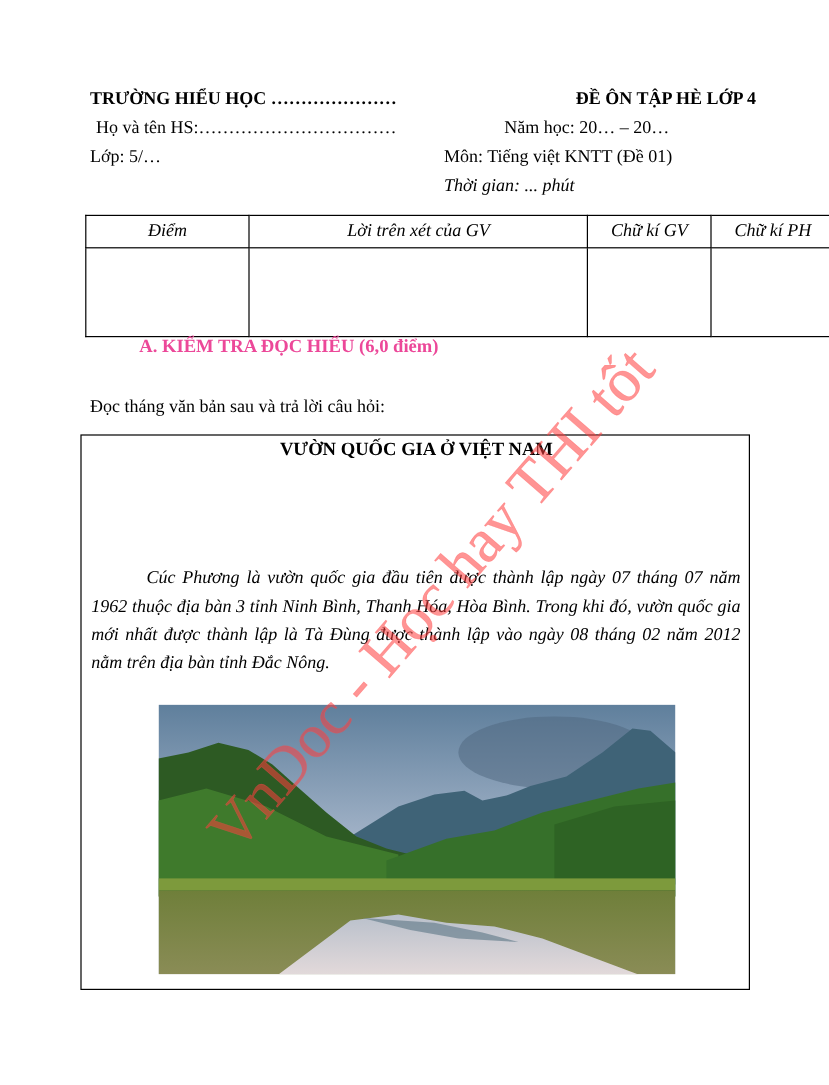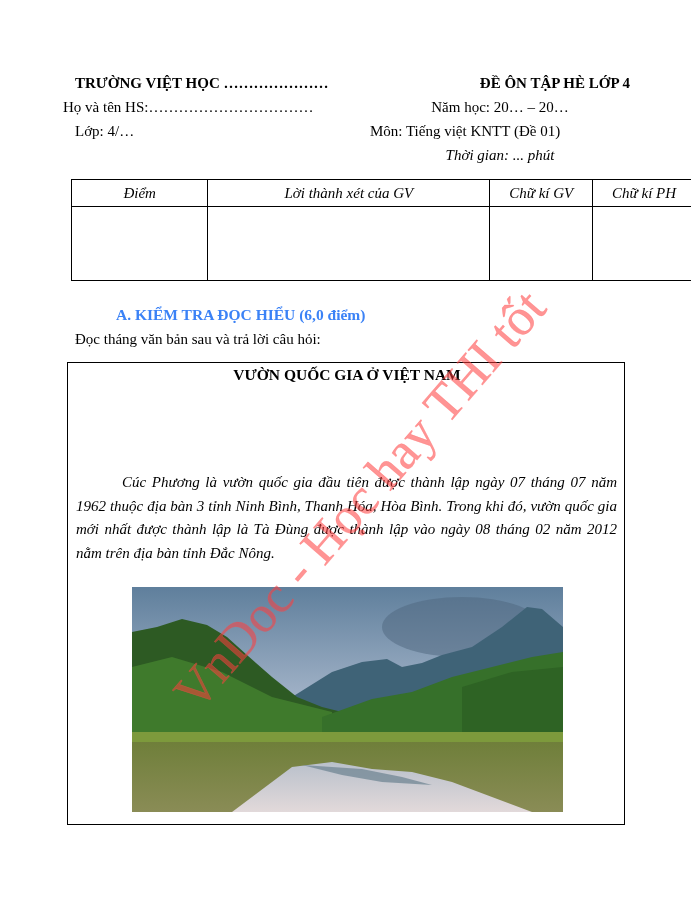--- a/index.html
+++ b/index.html
@@ -8,41 +8,41 @@
       font-family: "Liberation Serif", "DejaVu Serif", serif;
       color: #000;
     }
     .abs { position: absolute; }
     .txt { font-size: 15px; line-height: 20px; white-space: nowrap; }
     .bold { font-weight: bold; }
     .ital { font-style: italic; }
 
     
     #school { left: 75px; top: 73px; }
-    #student { left: 63px; top: 97px; }
+    #student { left: 80px; top: 97px; }
     #class { left: 75px; top: 121px; }
     #exam-title { left: 370px; width: 260px; text-align: right; top: 73px; }
-    #year { left: 370px; width: 260px; text-align: center; top: 97px; }
+    #year { left: 359px; width: 260px; text-align: center; top: 97px; }
     #subject { left: 370px; width: 260px; text-align: left; top: 121px; }
-    #time { left: 370px; width: 260px; text-align: center; top: 145px; }
+    #time { left: 370px; width: 260px; top: 145px; }
 
     
     #score-table {
       left: 71px; top: 179px; width: 625px; height: 101px;
       border-collapse: collapse;
     }
     #score-table td, #score-table th {
       border: 1px solid #000; padding: 0; font-weight: normal;
       font-style: italic; font-size: 15px; text-align: center;
     }
     #score-table th { height: 26px; }
     #score-table td { height: 73px; }
 
     
-    #section-a { left: 116px; top: 305px; color: #3b82f6; font-weight: bold; font-size: 15.5px; }
+    #section-a { left: 116px; top: 279px; color: #ec4899; font-weight: bold; font-size: 15.5px; }
     #instruction { left: 75px; top: 329px; }
 
     
     #reading-box {
       left: 67px; top: 362px; width: 558px; height: 463px;
       border: 1.5px solid #000; box-sizing: border-box;
     }
     #reading-title {
       left: 0; width: 558px; top: 1px; text-align: center;
       font-weight: bold; font-size: 15.5px; line-height: 22px;
@@ -66,40 +66,40 @@
       transform: rotate(-49deg); transform-origin: 50% 50%;
       color: rgba(255, 60, 60, 0.55); font-size: 52px; line-height: 60px;
       font-family: "Liberation Serif", "DejaVu Serif", serif;
       white-space: nowrap; pointer-events: none;
       -webkit-text-stroke: 0.5px rgba(255,80,80,0.4);
     }
   </style>
 </head>
 <body>
 
-<div id="school" class="abs txt bold">TRƯỜNG VIỆT HỌC …………………</div>
+<div id="school" class="abs txt bold">TRƯỜNG HIỂU HỌC …………………</div>
 <div id="student" class="abs txt">Họ và tên HS:……………………………</div>
-<div id="class" class="abs txt">Lớp: 4/…</div>
+<div id="class" class="abs txt">Lớp: 5/…</div>
 
 <div id="exam-title" class="abs txt bold">ĐỀ ÔN TẬP HÈ LỚP 4</div>
 <div id="year" class="abs txt">Năm học: 20… – 20…</div>
 <div id="subject" class="abs txt">Môn: Tiếng việt KNTT (Đề 01)</div>
 <div id="time" class="abs txt ital">Thời gian: ... phút</div>
 
 <table id="score-table" class="abs">
   <colgroup>
     <col style="width:118px">
       <col style="width:244px">
       <col style="width:89px">
       <col style="width:89px">
   </colgroup>
   <tbody>
       <tr>
     <th>Điểm</th>
-    <th>Lời thành xét của GV</th>
+    <th>Lời trên xét của GV</th>
     <th>Chữ kí GV</th>
     <th>Chữ kí PH</th>
   </tr>
   <tr>
     <td></td>
     <td></td>
     <td></td>
     <td></td>
   </tr>
 </tbody>

